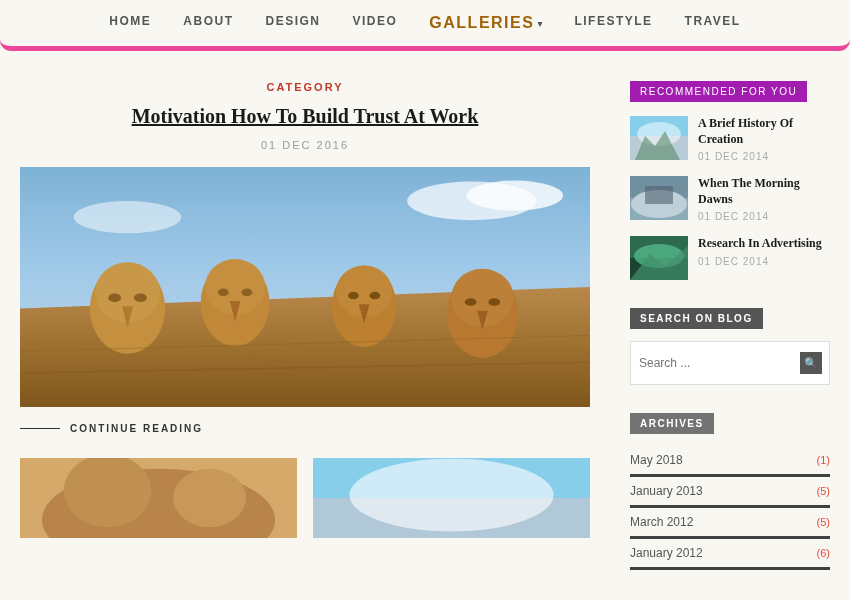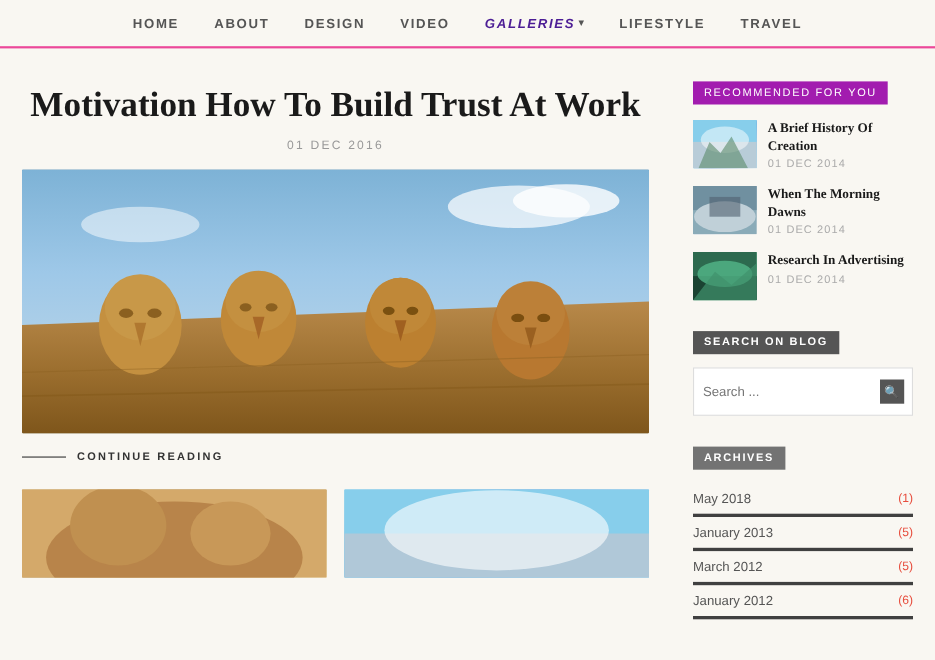--- a/index.html
+++ b/index.html
@@ -1,26 +1,27 @@
 <!DOCTYPE html>
 <html><head>
   <meta charset="utf-8">
   <style>
     * { margin: 0; padding: 0; box-sizing: border-box; }
     body { font-family: Georgia, 'Times New Roman', serif; background: #f9f7f2; color: #333; font-size: 14px; }
 
     
     nav {
       background: #f9f7f2;
-      border-bottom: 2px solid #ec4899;
+      border-bottom: 5px solid #ec4899;
       display: flex;
       justify-content: center;
       align-items: flex-start;
       padding: 14px 0;
       gap: 32px;
+      border-radius: 11px;
     }
     nav a {
       text-decoration: none;
       color: #555;
       font-family: Arial, sans-serif;
       font-size: 12px;
       font-weight: bold;
       letter-spacing: 1.5px;
       text-transform: uppercase;
     }
@@ -47,26 +48,27 @@
       font-weight: bold;
       letter-spacing: 2px;
       text-transform: uppercase;
       color: #c0392b;
       text-align: center;
       margin-bottom: 10px;
     }
 
     .article-title {
       font-family: Georgia, serif;
-      font-size: 32px;
+      font-size: 20px;
       font-weight: bold;
       text-align: center;
       line-height: 1.3;
       color: #1a1a1a;
       margin-bottom: 10px;
+      text-decoration: underline;
     }
 
     .article-date {
       font-family: Arial, sans-serif;
       font-size: 11px;
       letter-spacing: 2px;
       color: #999;
       text-align: center;
       margin-bottom: 16px;
     }
@@ -276,31 +278,32 @@
   </style>
 </head>
 <body>
 
 <nav>
   <a href="#">HOME</a>
   <a href="#">ABOUT</a>
   <a href="#">DESIGN</a>
   <a href="#">VIDEO</a>
   <span class="galleries-nav">
-    <a href="#" style="text-decoration:none;color:#4c1d95;font-family:Arial,sans-serif;font-size:12px;font-weight:bold;letter-spacing:1.5px;text-transform:uppercase;font-style:italic;">GALLERIES</a>
+    <a href="#" style="text-decoration:none;color:#a16207;font-family:Arial,sans-serif;font-size:16px;font-weight:bold;letter-spacing:1.5px;text-transform:uppercase;">GALLERIES</a>
     <span style="font-size:10px;color:#555;">▾</span>
   </span>
   <a href="#">LIFESTYLE</a>
   <a href="#">TRAVEL</a>
 </nav>
 
 <div class="container">
 
   <div class="main-content">
 
+    <div class="category-label">CATEGORY</div>
     <h1 class="article-title">Motivation How To Build Trust At Work</h1>
     <div class="article-date">01 DEC 2016</div>
 
     <div class="article-image">
       <div class="article-image-inner">
         
         <svg width="100%" height="100%" viewBox="0 0 530 240" preserveAspectRatio="xMidYMid slice">
           <defs>
             <linearGradient id="sky" x1="0" y1="0" x2="0" y2="1">
               <stop offset="0%" stop-color="#7ab0d4"></stop>

